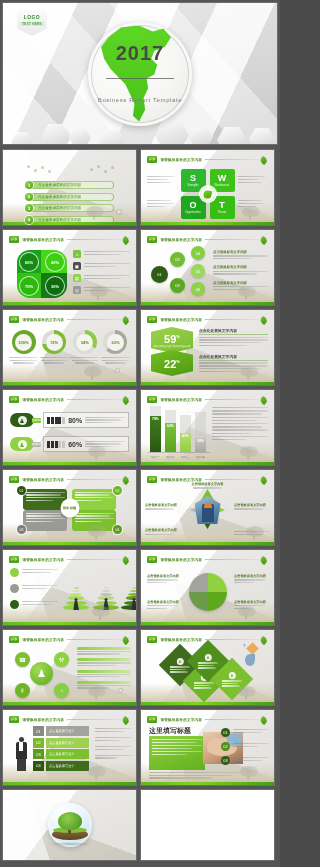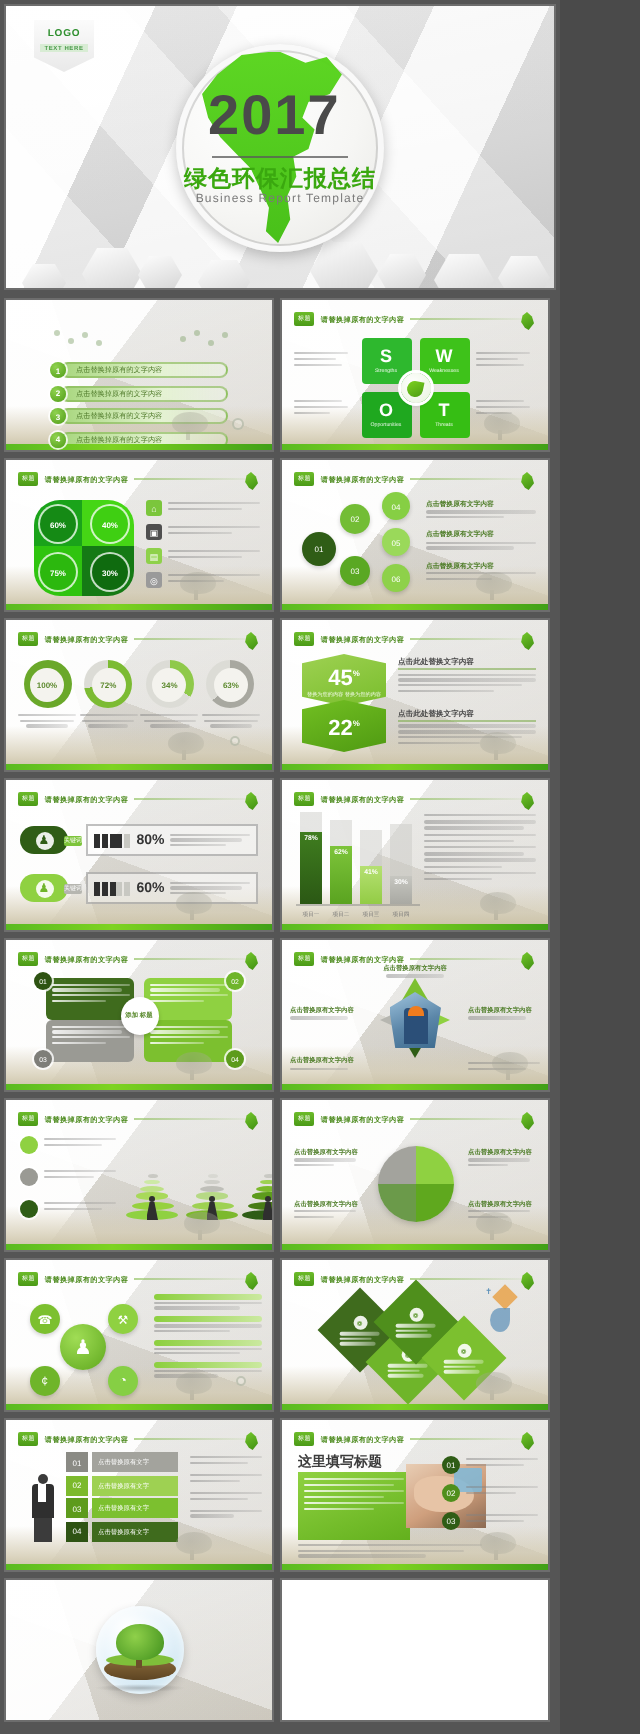--- a/index.html
+++ b/index.html
@@ -105,22 +105,22 @@
     background: linear-gradient(180deg,#55d418,#3fbd0e);
     clip-path: polygon(
       30% 2%, 54% 0%, 72% 6%, 86% 3%, 96% 12%, 88% 22%, 74% 26%,
       70% 34%, 78% 40%, 74% 50%, 64% 54%, 66% 64%, 60% 74%,
       62% 86%, 54% 98%, 46% 92%, 48% 80%, 42% 70%, 36% 60%,
       26% 52%, 16% 44%, 8% 34%, 4% 22%, 14% 12%
     );
     opacity:.95;
   }
   .t-year {
-    position:absolute; left:16px; right:0; top:20px; 
-    font-size:28px; font-weight:bold; color:#4a4a4a; letter-spacing:1px;
+    position:absolute; left:0; right:0; top:20px; text-align:center;
+    font-size:20px; font-weight:bold; color:#4a4a4a; letter-spacing:1px;
     font-family:"Liberation Sans", sans-serif;
   }
   .t-rule { position:absolute; left:18px; right:18px; top:56px; height:1.5px; background:#5a5a5a; opacity:.75; }
   .t-cn {
     position:absolute; left:0; right:0; top:60px; text-align:center;
     font-size:11.5px; font-weight:bold; color:#3aa80f; letter-spacing:.5px;
   }
   .t-en {
     position:absolute; left:0; right:0; top:75px; text-align:center;
     font-size:6px; color:#7a7a7a; letter-spacing:.6px;
@@ -345,21 +345,20 @@
     <div class="logo-badge">
       <div class="l1">LOGO</div>
       <div class="l2">TEXT HERE</div>
       <div class="tail"></div>
     </div>
 
     <div class="globe-wrap">
       <div class="map"></div>
       <div class="t-year">2017</div>
       <div class="t-rule"></div>
-      <div class="t-cn">绿色环保汇报总结</div>
       <div class="t-en">Business Report Template</div>
     </div>
   </div>
 
   <div class="grid">
 
     <div class="row">
       <div class="slide cell">
         <div class="paper"></div>
           <div class="ground"></div>
@@ -619,21 +618,21 @@
           <div class="ground"></div>
         <div class="hdr">
           <div class="tag">标题</div>
           <div class="ttl">请替换掉原有的文字内容</div>
           <div class="rule"></div>
         </div>
         <div class="leafmark"></div>
 
         <div class="hexstack">
           <div class="hexcell" style="background:linear-gradient(160deg,#9ed152,#79bd2c);">
-            <div class="big"><span>45</span><sup>%</sup></div>
+            <div class="big"><span>59</span><sup>%</sup></div>
             <div class="sub">替换为您的内容
 替换为您的内容</div>
           </div>
           <div class="hexcell" style="background:linear-gradient(160deg,#72bf22,#4f9a12);margin-top:-3px;">
             <div class="big"><span>22</span><sup>%</sup></div>
           </div>
         </div>
 
         <div class="hexside">
           <div>

